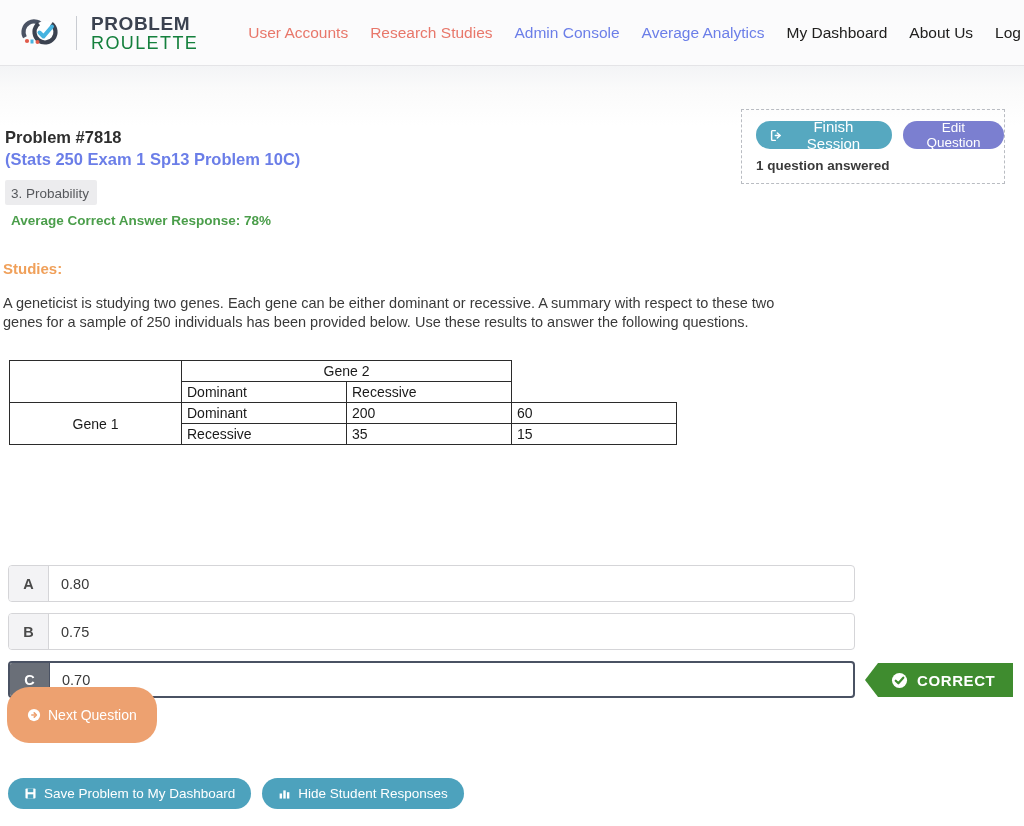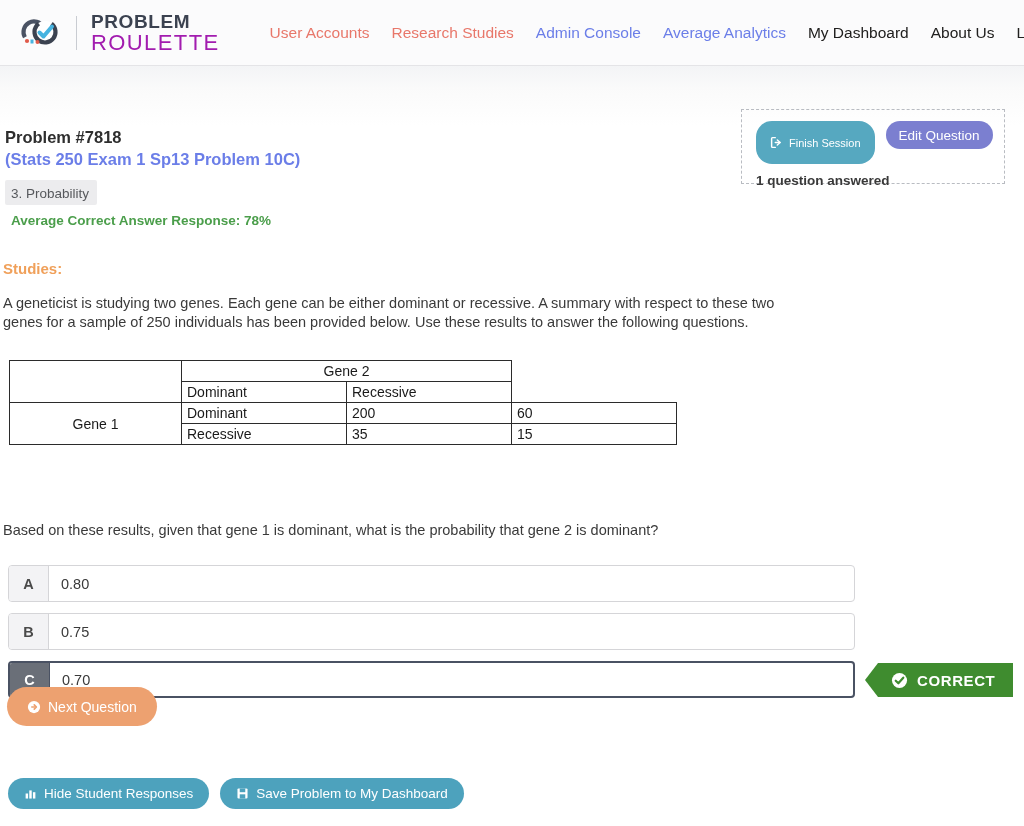--- a/index.html
+++ b/index.html
@@ -43,24 +43,24 @@
     justify-content: center;
     line-height: 1.0;
   }
   .brand-line1 {
     font-size: 19px;
     font-weight: bold;
     letter-spacing: 0.6px;
     color: #3b4250;
   }
   .brand-line2 {
-    font-size: 22px;
+    font-size: 18px;
     font-weight: normal;
     letter-spacing: 1.4px;
-    color: #a21caf;
+    color: #15803d;
     margin-top: 1px;
   }
   .nav-links {
     display: flex;
     align-items: center;
     margin-left: 50px;
     gap: 22px;
     font-size: 15.5px;
     white-space: nowrap;
   }
@@ -134,23 +134,23 @@
     cursor: pointer;
     font-family: "Liberation Sans", sans-serif;
     color: #ffffff;
     display: inline-flex;
     align-items: center;
     justify-content: center;
   }
   .btn-finish {
     background: #56a8c0;
     border-radius: 16px;
-    height: 43px;
+    height: 28px;
     padding: 0 14px;
-    font-size: 11px;
+    font-size: 15px;
     gap: 6px;
   }
   .btn-edit {
     background: #7b7fd0;
     border-radius: 16px;
     height: 28px;
     padding: 0 13px;
     font-size: 13.5px;
   }
   .session-note {
@@ -278,21 +278,21 @@
     clip-path: polygon(13px 0, 100% 0, 100% 100%, 13px 100%, 0 50%);
   }
 
   
   .btn-next {
     position: absolute;
     top: 621px;
     left: 7px;
     background: #eda170;
     border-radius: 22px;
-    height: 39px;
+    height: 56px;
     padding: 0 20px;
     font-size: 14px;
     gap: 7px;
   }
 
   
   .footer-bar {
     position: absolute;
     top: 712px;
     left: 8px;
@@ -396,21 +396,20 @@
         <td class="td-val c-left">60</td>
       </tr>
       <tr>
         <td class="td-rowlbl c-left">Recessive</td>
         <td class="td-val c-left">35</td>
         <td class="td-val c-left">15</td>
       </tr>
     </tbody>
   </table>
 
-  <div class="sub-question">Based on these results, given that gene 1 is dominant, what is the probability that gene 2 is dominant?</div>
 
   <div class="options">
 
     <div class="option-row">
       <div class="option-box">
         <div class="option-letter">A</div>
         <div class="option-value">0.80</div>
       </div>
     </div>
 
@@ -447,32 +446,32 @@
         <path d="M8.3 5.6 L10.7 8 L8.3 10.4" fill="none" stroke="#eda170" stroke-width="1.9" stroke-linecap="round" stroke-linejoin="round"></path>
       </svg>
     </span>
     <span>Next Question</span>
   </button>
 
   <div class="footer-bar">
     <button class="btn btn-teal">
       <span class="ico">
         <svg width="13" height="13" viewBox="0 0 16 16">
+          <rect x="1.8" y="1.8" width="12.4" height="12.4" rx="1.4" fill="#ffffff"></rect>
+          <rect x="4.6" y="1.8" width="6.8" height="4.6" fill="#4da2bd"></rect>
+          <rect x="4.6" y="9" width="6.8" height="5.2" fill="#4da2bd"></rect>
+        </svg>
+      </span>
+      <span>Save Problem to My Dashboard</span>
+    </button>
+    <button class="btn btn-teal">
+      <span class="ico">
+        <svg width="13" height="13" viewBox="0 0 16 16">
           <rect x="2" y="8" width="3" height="6.2" fill="#ffffff"></rect>
           <rect x="6.5" y="4.2" width="3" height="10" fill="#ffffff"></rect>
           <rect x="11" y="6.4" width="3" height="7.8" fill="#ffffff"></rect>
         </svg>
       </span>
       <span>Hide Student Responses</span>
     </button>
-    <button class="btn btn-teal">
-      <span class="ico">
-        <svg width="13" height="13" viewBox="0 0 16 16">
-          <rect x="1.8" y="1.8" width="12.4" height="12.4" rx="1.4" fill="#ffffff"></rect>
-          <rect x="4.6" y="1.8" width="6.8" height="4.6" fill="#4da2bd"></rect>
-          <rect x="4.6" y="9" width="6.8" height="5.2" fill="#4da2bd"></rect>
-        </svg>
-      </span>
-      <span>Save Problem to My Dashboard</span>
-    </button>
   </div>
 
 </div>
 
 </body></html>

